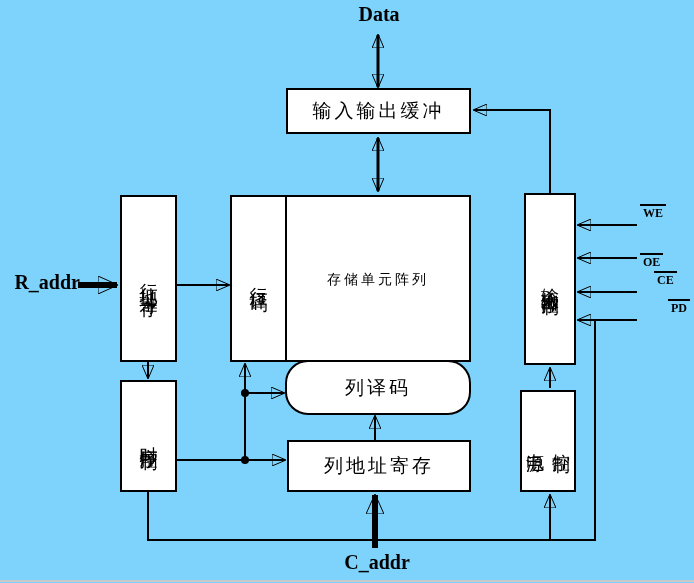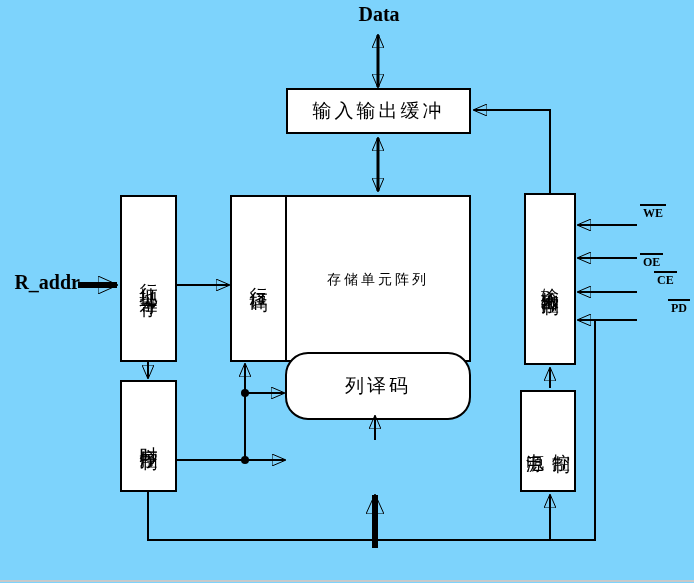--- a/index.html
+++ b/index.html
@@ -34,42 +34,46 @@
   .w6 { stroke-width:6; }
   .page-edge { position:absolute; left:0; top:580px; width:694px; height:2px; background:#c9c9c9; z-index:1; }
 </style>
 </head>
 <body>
 
 <div class="canvas">
 
   <div class="latin" style="left:340px; top:3px; width:78px;">Data</div>
   <div class="latin" style="left:2px; top:271px; width:78px;text-align:right;">R_addr</div>
+  <div class="latin" style="left:337px; top:551px; width:80px;">C_addr</div>
 
   <div class="box" style="left:286px; top:88px; width:185px; height:46px;">
     <span class="h-label">输入输出缓冲</span>
   </div>
 
   <div class="box" style="left:120px; top:195px; width:57px; height:167px;">
     <span class="vtext">行地址寄存</span>
   </div>
 
   <div class="box" style="left:230px; top:195px; width:57px; height:167px;">
     <span class="vtext">行译码</span>
   </div>
 
   <div class="box two-line" style="left:285px; top:195px; width:186px; height:167px;">
     <span>存储单元</span>
     <span>阵列</span>
   </div>
 
-  <div class="box" style="left:285px; top:352px; width:186px; height:68px;border-radius:23px;">
+  <div class="box" style="left:285px; top:360px; width:186px; height:55px;border-radius:23px;">
     <span class="h-label">列译码</span>
   </div>
 
+  <div class="box" style="left:287px; top:440px; width:184px; height:52px;">
+    <span class="h-label">列地址寄存</span>
+  </div>
 
   <div class="box" style="left:120px; top:380px; width:57px; height:112px;">
     <span class="vtext-tight">时序控制</span>
   </div>
 
   <div class="box" style="left:524px; top:193px; width:52px; height:172px;">
     <span class="vtext-tight">输入输出控制</span>
   </div>
 
   <div class="box vcols" style="left:520px; top:390px; width:56px; height:102px;">

